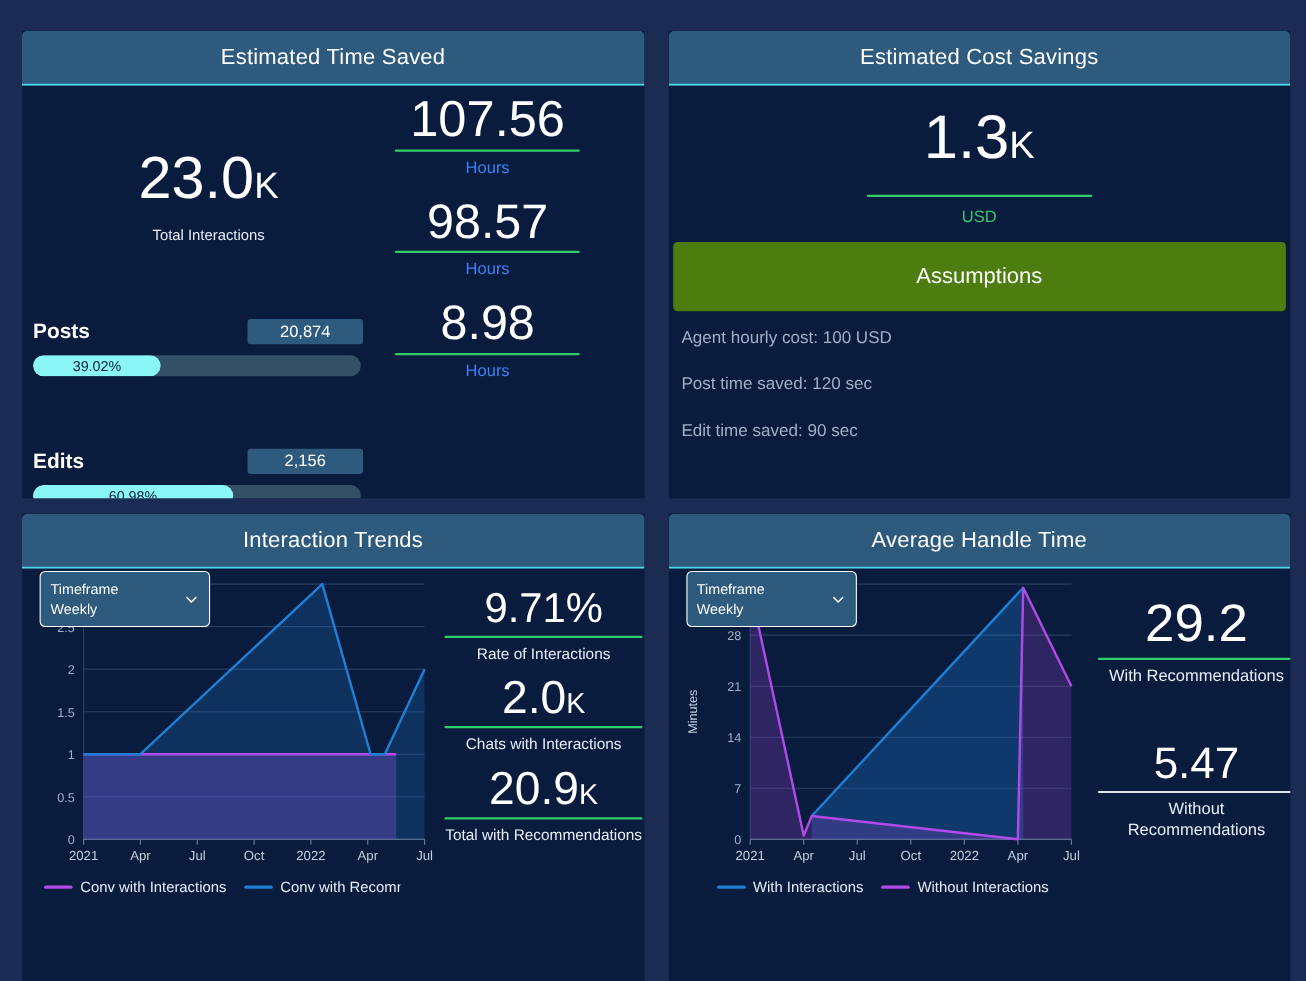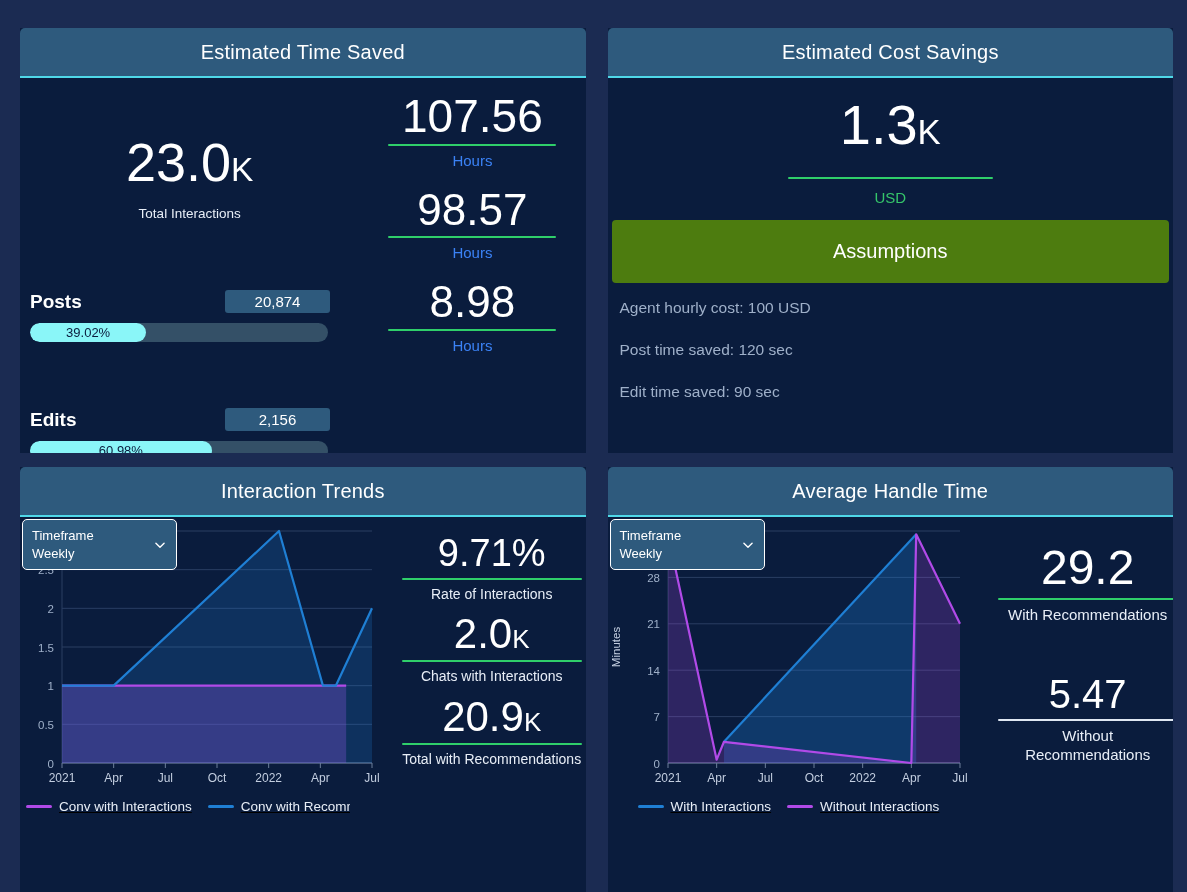--- a/index.html
+++ b/index.html
@@ -33,21 +33,21 @@
     border-bottom: 2px solid #4fd8e8;
     border-radius: 5px 5px 0 0;
     letter-spacing: .2px;
   }
   .panel-body { flex: 1; display: flex; position: relative; min-height: 0; }
 
   
   .ts-left { width: 60%; position: relative; padding: 0 18px; }
   .ts-right {
     width: 40%; display: flex; flex-direction: column;
-    align-items: center; padding-top: 12px;
+    align-items: flex-start; padding-top: 4px;
   }
   .bignum {
     color: #ffffff; font-weight: 400; text-align: center;
     line-height: 1.05; white-space: nowrap;
   }
   .bignum .suffix { font-size: 0.62em; }
 
   .hours-block { width: 168px; text-align: center; margin-bottom: 2px; }
   .hours-block .v { font-size: 44px; color:#fff; line-height:1.15; }
   .rule-green { height: 2px; background: #2fcf6a; border-radius: 2px; margin: 1px 0 6px 0; }
@@ -86,40 +86,40 @@
     background:#4d7c0f; color:#fff; font-size:20px; text-align:center;
     padding: 20px 0; margin: 14px 4px 0 4px; border-radius:4px;
   }
   .assump-body { flex:1; display:flex; padding: 16px 12px 10px 12px; }
   .assump-list { width: 53%; }
   .assump-list div { color:#9fb0c9; font-size:15.5px; margin-bottom: 24px; }
   .assump-note { width:47%; color:#e8eef7; font-size:13px; line-height:1.45; align-self:center;}
 
   
   .chart-wrap { display:flex; width:100%; min-height:0; }
-  .chart-col { position:relative; min-width:0; }
+  .chart-col { position:relative; min-width:0;margin-left:14px; }
   .metrics-col { display:flex; flex-direction:column; align-items:center;
                  justify-content:flex-start; padding-top: 14px; }
   .metric { width: 180px; text-align:center; margin-bottom: 6px; margin-left: 16px; }
   .metric .v { font-size: 38px; color:#fff; line-height:1.2; }
   .metric .lbl { font-size:14px; color:#e8eef7; line-height:1.25; }
 
   .dropdown {
     position:absolute; z-index: 5; left: 2px; top: 2px;
     width: 155px; background:#2e5a7d; border:1.6px solid #ffffff;
     border-radius:5px; padding:7px 9px; cursor:pointer;
     display:flex; align-items:center;
   }
   .dropdown .txt { color:#ffffff; font-size:13px; line-height:1.35; }
   .dropdown .txt .v2 { display:block; }
   .chev { margin-left:auto; width:14px; height:14px; }
 
   svg.chart { display:block; }
   .legend { display:flex; align-items:flex-start; gap:16px; padding-left: 6px;
-            overflow:hidden; white-space:nowrap;text-decoration:underline; }
+            overflow:hidden; white-space:nowrap; }
   .legend .item { display:flex; align-items:center; gap:7px; }
   .legend .swatch { width:26px; height:3px; border-radius:2px; display:inline-block;}
   .legend .ltxt { color:#e8eef7; font-size:13.5px; }
 </style>
 </head>
 <body>
 
 <div class="grid">
 
   <section class="panel">

